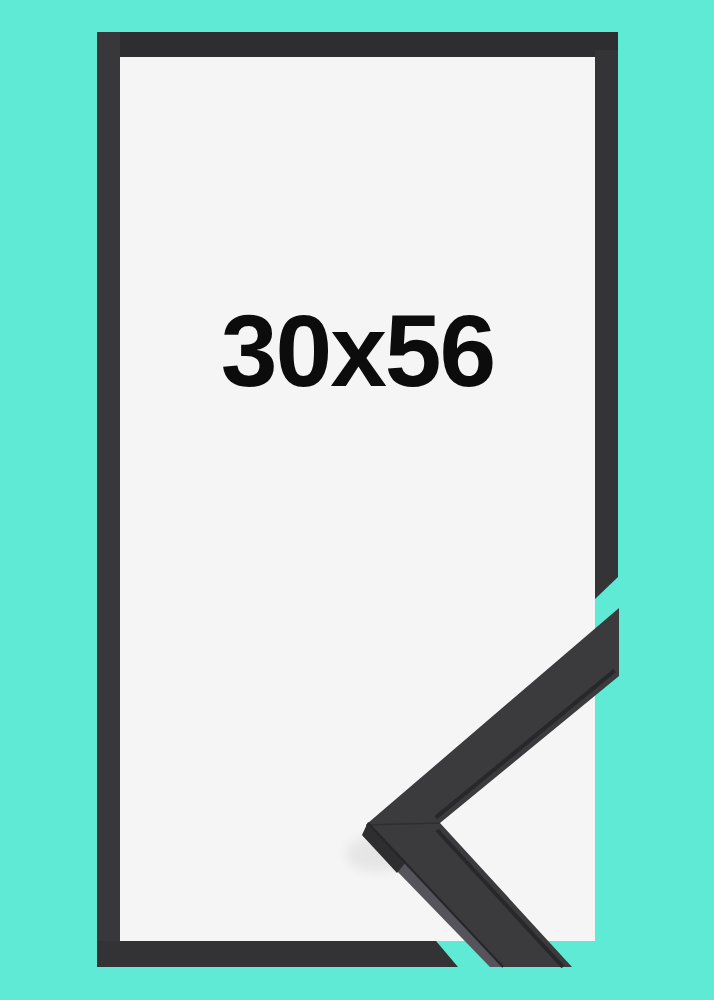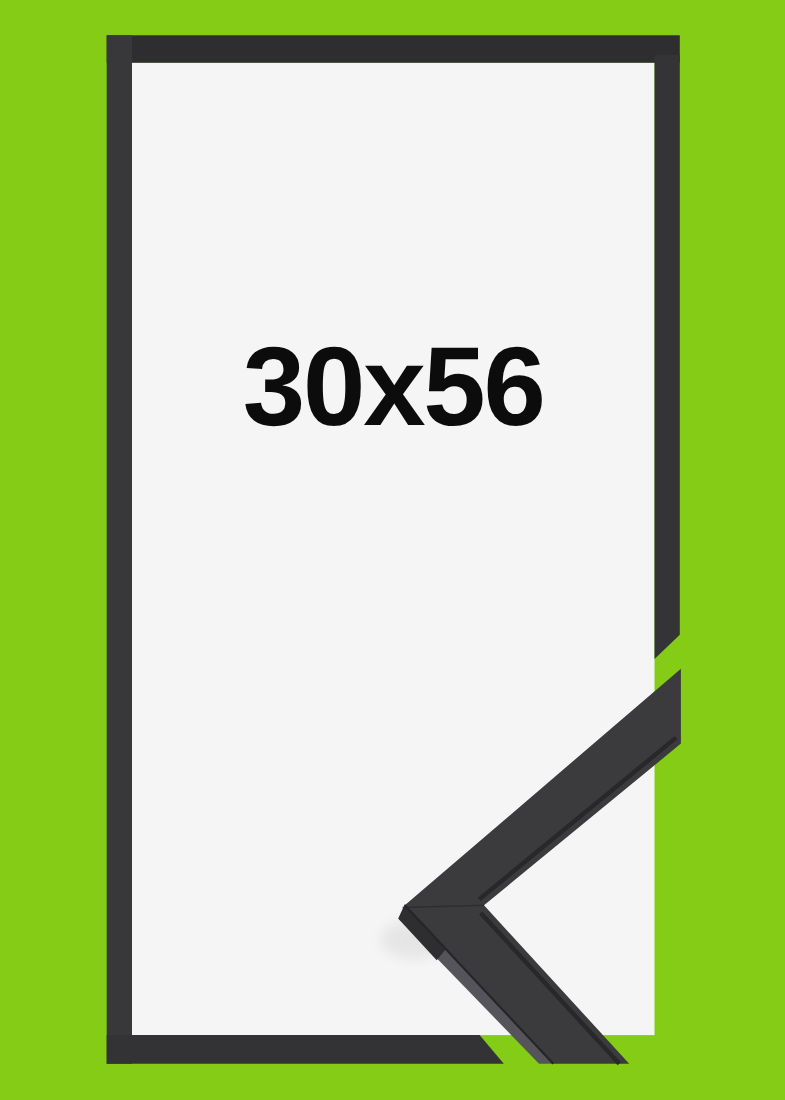--- a/index.html
+++ b/index.html
@@ -43,21 +43,21 @@
     font-size: 102px;
     font-weight: 700;
     letter-spacing: -2px;
     line-height: 1;
     white-space: nowrap;
   }
 </style>
 </head>
 <body>
 
-<div class="stage" style="background: #84cc16;">
+<div class="stage" style="background: #5eead4;">
 
   <div class="inner-area" style="background: rgb(245, 245, 246);"></div>
 
   <svg class="frame-svg" viewBox="0 0 714 1000" xmlns="http://www.w3.org/2000/svg">
     <defs>
       <filter id="softblur" x="-60%" y="-60%" width="220%" height="220%">
         <feGaussianBlur stdDeviation="6"></feGaussianBlur>
       </filter>
     </defs>
 

